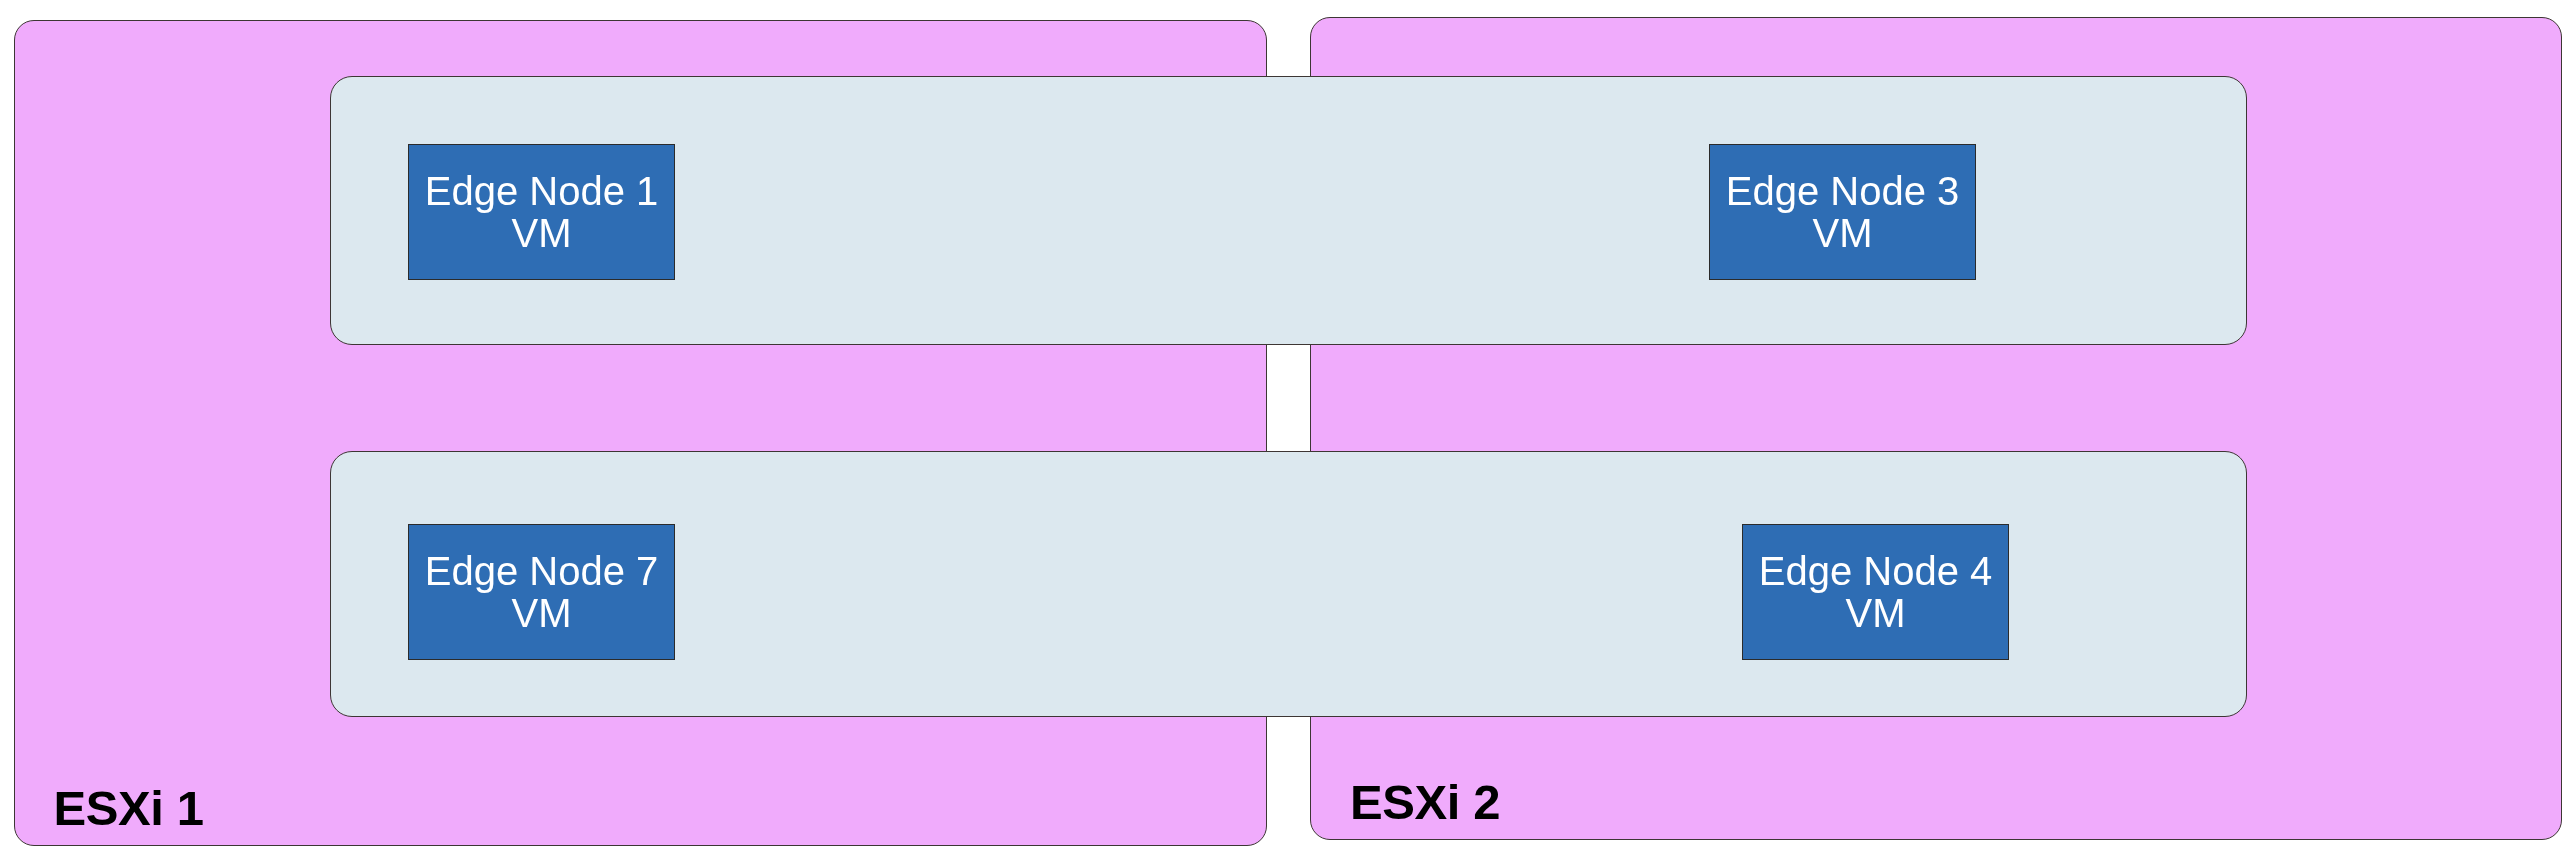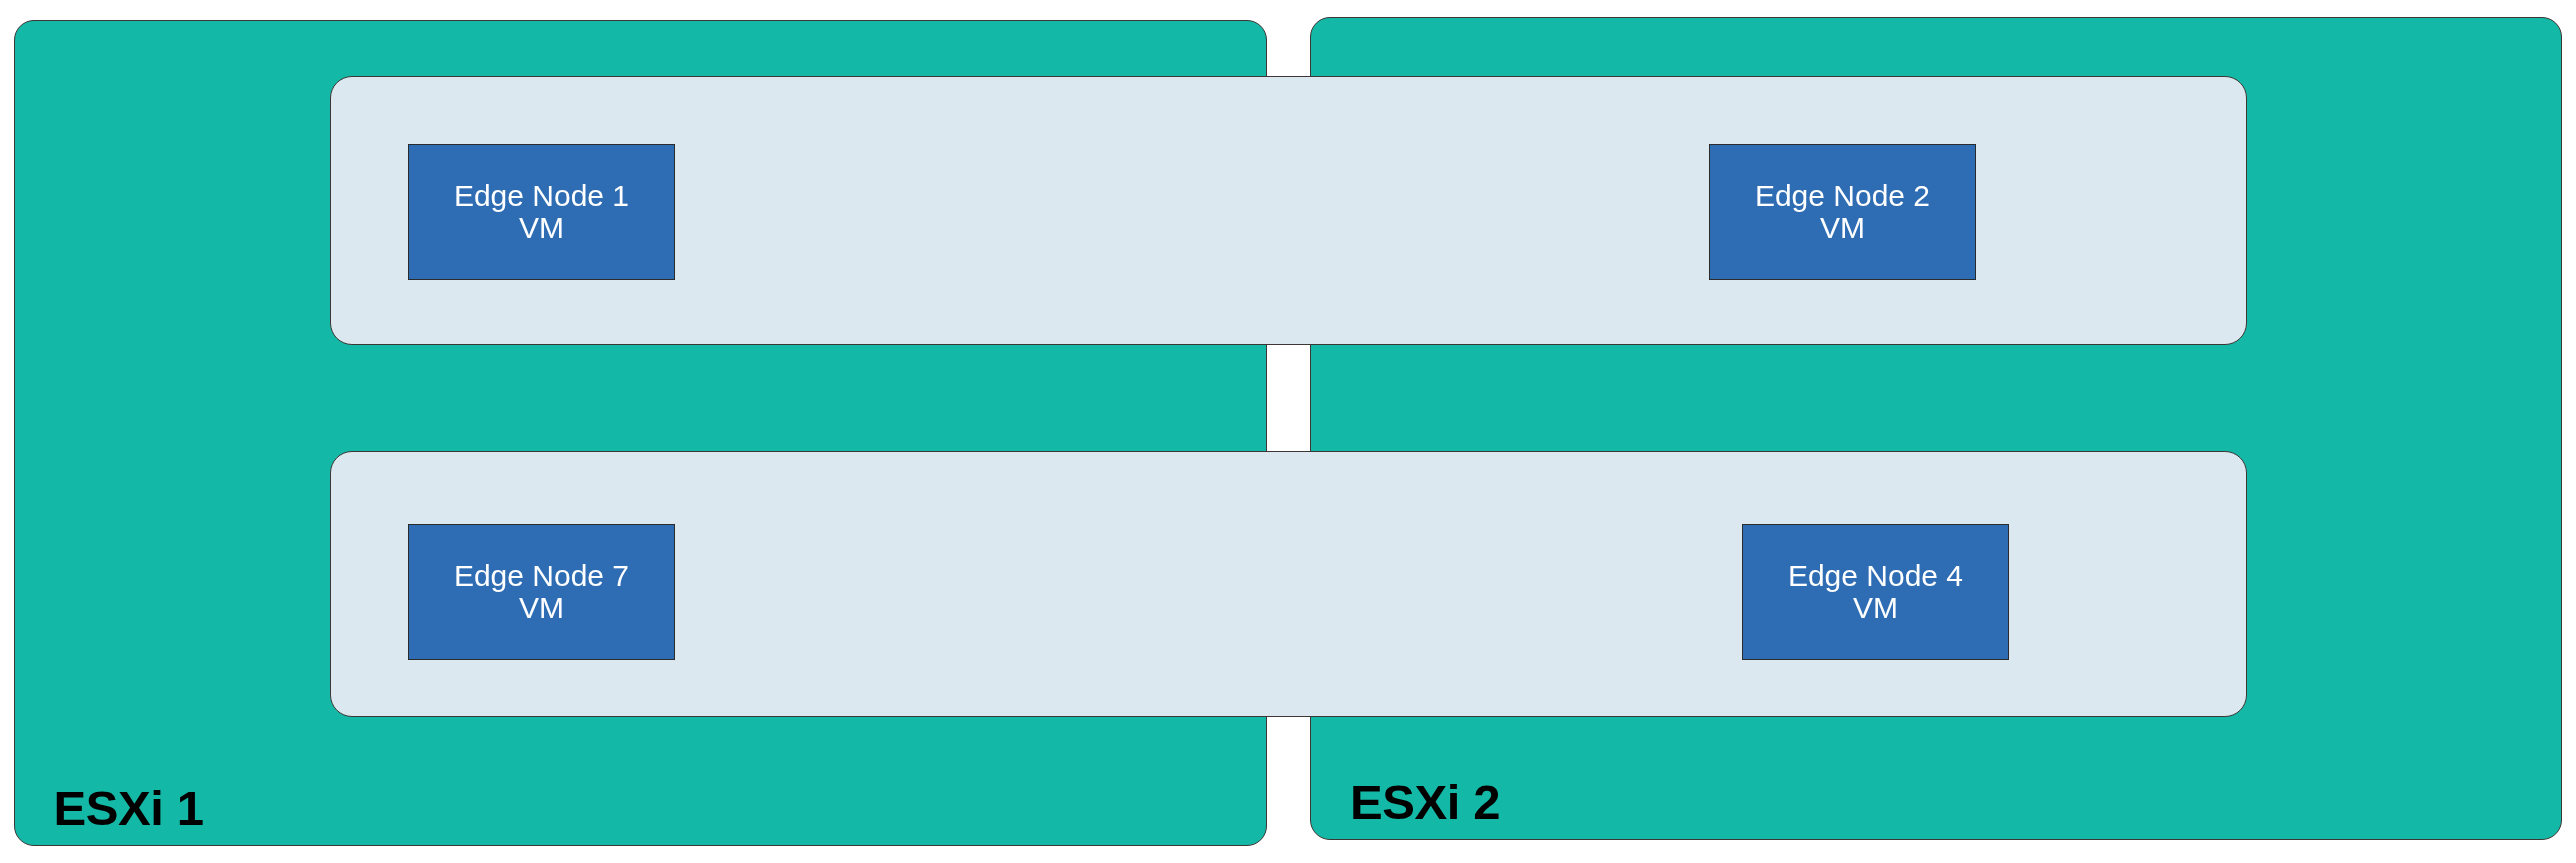--- a/index.html
+++ b/index.html
@@ -15,21 +15,21 @@
     position: relative;
     width: 2576px;
     height: 864px;
     background: #ffffff;
     overflow: hidden;
   }
 
   
   .host-box {
     position: absolute;
-    background: #14b8a6;
+    background: #f0abfc;
     border: 1.7px solid #3d3634;
     border-radius: 20px;
     box-sizing: border-box;
     z-index: 1;
   }
   #host-1 {
     left: 13.5px;
     top: 20px;
     width: 1253px;
     height: 826px;
@@ -81,21 +81,21 @@
     border: 1.7px solid #2b2b2b;
     box-sizing: border-box;
     display: flex;
     flex-direction: column;
     align-items: center;
     justify-content: center;
     color: #ffffff;
     z-index: 3;
   }
   .vm-line {
-    font-size: 30px;
+    font-size: 40px;
     line-height: 1.06;
     white-space: nowrap;
     color: #ffffff;
   }
 
   
   #vm-edge-node-1 { left: 77px;  top: 67px; }
   #vm-edge-node-2 { left: 1378px; top: 67px; }
   
   #vm-edge-node-3 { left: 77px;  top: 72px; }
@@ -115,21 +115,21 @@
   </div>
 
   <div class="span-row" id="span-row-1">
 
     <div class="vm-box" id="vm-edge-node-1">
       <span class="vm-line">Edge Node 1</span>
       <span class="vm-line">VM</span>
     </div>
 
     <div class="vm-box" id="vm-edge-node-2">
-      <span class="vm-line">Edge Node 2</span>
+      <span class="vm-line">Edge Node 3</span>
       <span class="vm-line">VM</span>
     </div>
 
   </div>
 
   <div class="span-row" id="span-row-2">
 
     <div class="vm-box" id="vm-edge-node-3">
       <span class="vm-line">Edge Node 7</span>
       <span class="vm-line">VM</span>

